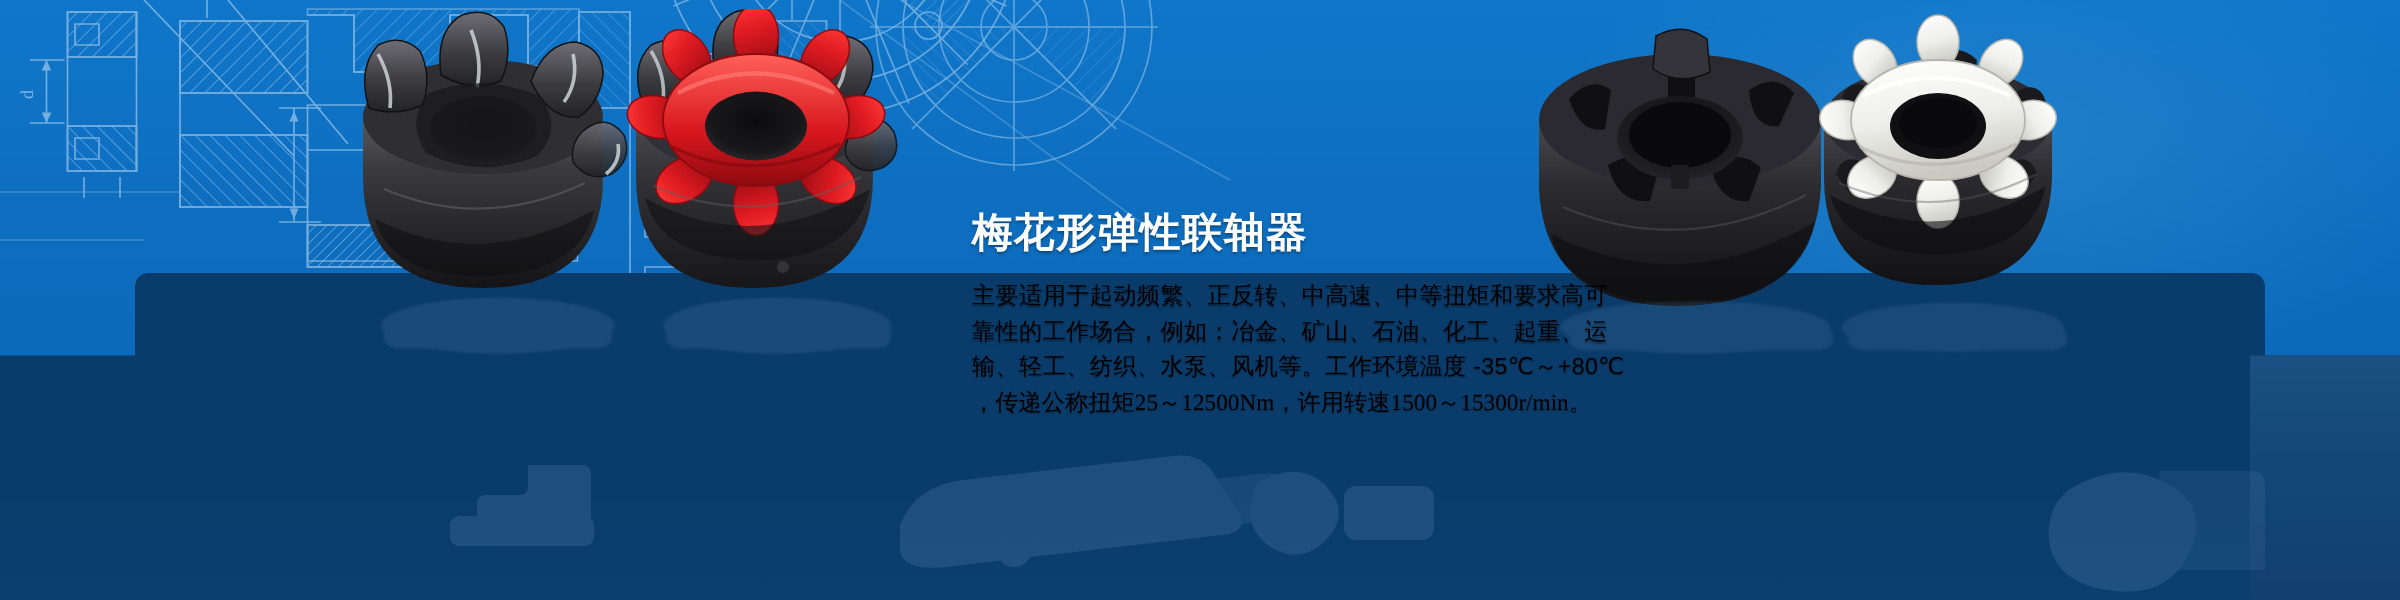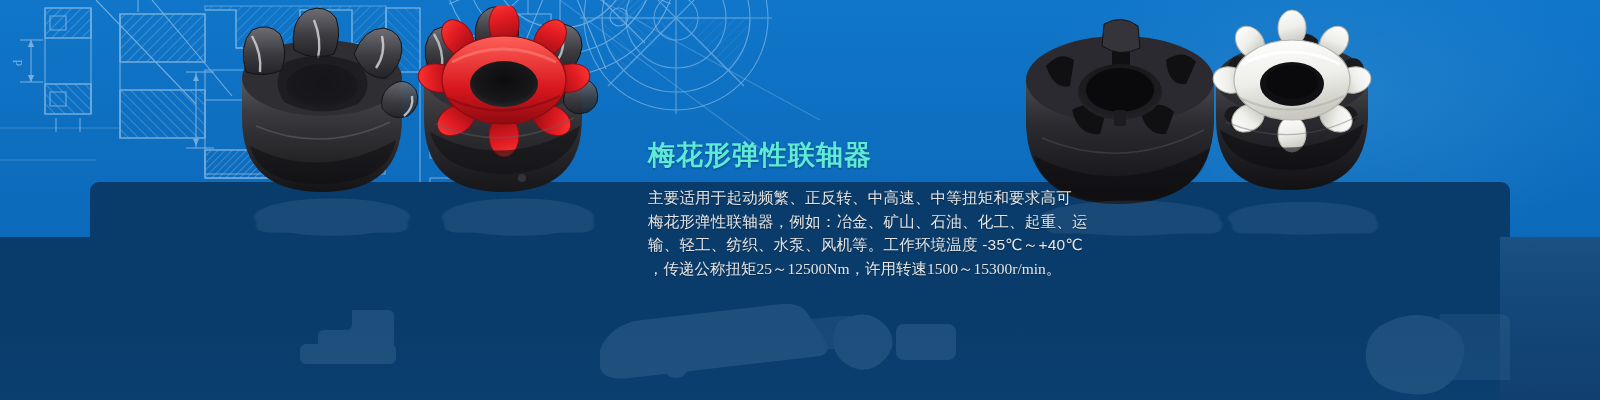--- a/index.html
+++ b/index.html
@@ -83,28 +83,28 @@
 
   
   .copy{
     position:absolute;left:648px;top:138px;width:420px;
     z-index:6;
   }
   .headline{
     margin:0;
     font-size:27px;
     font-weight:bold;
-    color:#5eead4;
+    color:#ffffff;
     letter-spacing:1px;
     line-height:34px;
     text-shadow:0 1px 2px rgba(0,0,0,.35);
   }
   .desc{
     margin:14px 0 0 0;
-    color:#e5e5e5;
+    color:#000000;
     font-size:15.5px;
     line-height:23.5px;
     letter-spacing:.2px;
     text-shadow:0 1px 1px rgba(0,0,0,.4);
   }
   .desc .line{display:block;white-space:nowrap;}
   .desc .line:nth-child(4){letter-spacing:0;font-family:Liberation Serif, serif;}
 </style>
 </head>
 <body>
@@ -518,19 +518,19 @@
         <rect x="20" y="8" width="176" height="30" rx="12"></rect>
         <rect x="206" y="8" width="146" height="30" rx="12"></rect>
       </g>
     </svg>
   </div>
 
   <div class="copy">
     <h1 class="headline">梅花形弹性联轴器</h1>
     <p class="desc">
       <span class="line">主要适用于起动频繁、正反转、中高速、中等扭矩和要求高可</span>
-      <span class="line">梅花形弹性联轴器，例如：冶金、矿山、石油、化工、起重、运</span>
-      <span class="line">输、轻工、纺织、水泵、风机等。工作环境温度 -35℃～+40℃</span>
+      <span class="line">靠性的工作场合，例如：冶金、矿山、石油、化工、起重、运</span>
+      <span class="line">输、轻工、纺织、水泵、风机等。工作环境温度 -35℃～+80℃</span>
       <span class="line">，传递公称扭矩25～12500Nm，许用转速1500～15300r/min。</span>
     </p>
   </div>
 
 </div>
 
 </body></html>

